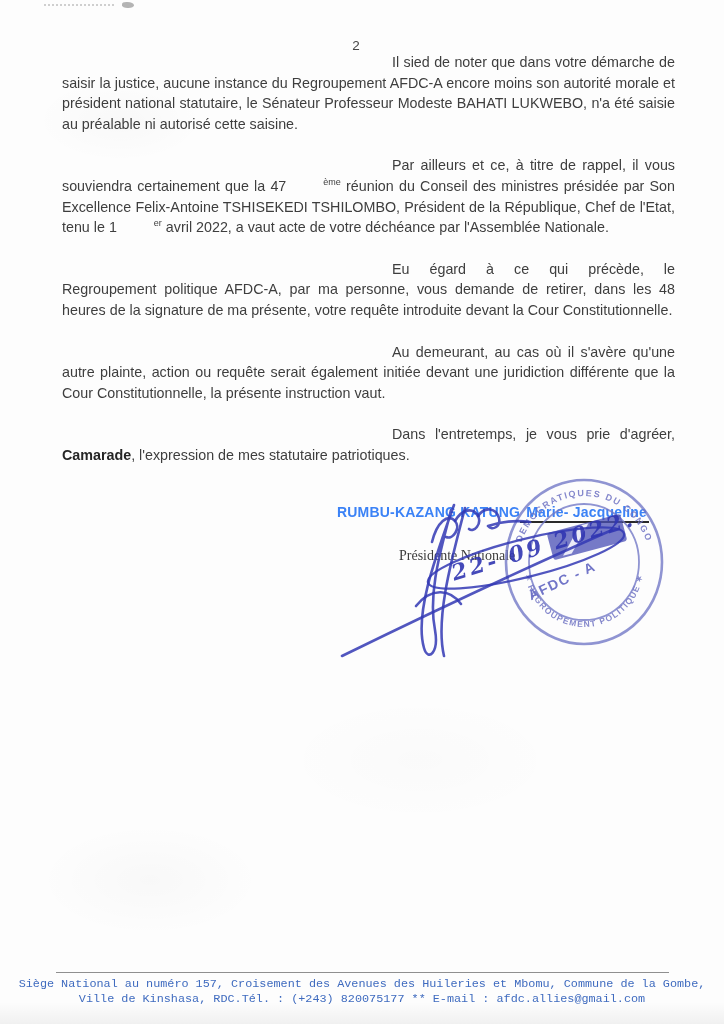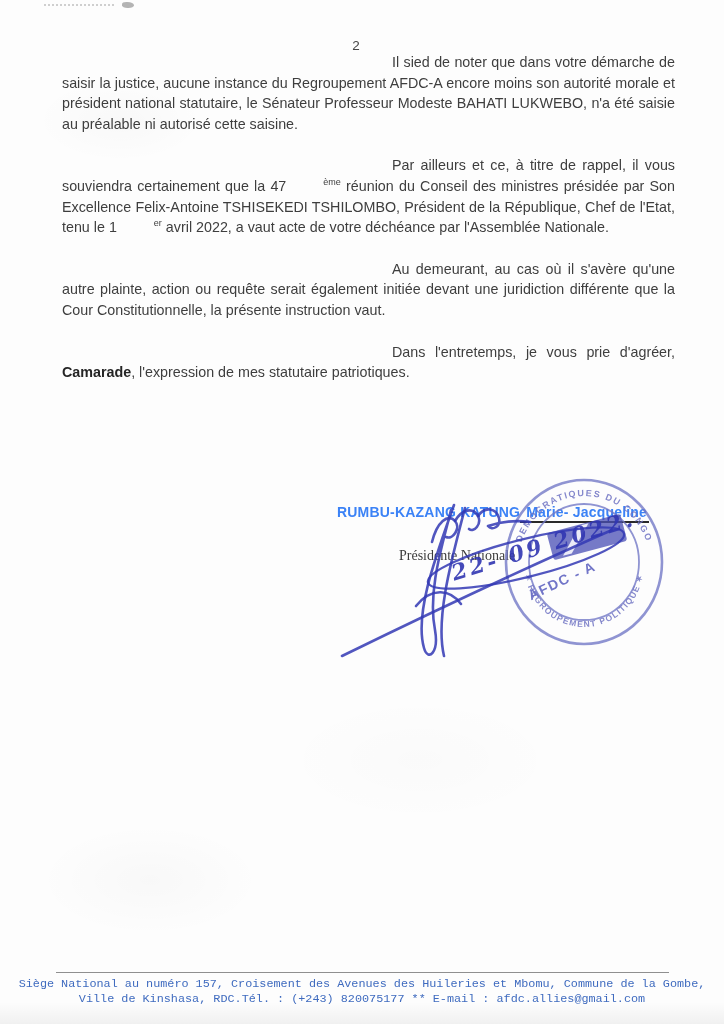--- a/index.html
+++ b/index.html
@@ -97,20 +97,23 @@
   <div class="page-number">2</div>
 
   <div class="letter-body">
     <p>
       <span>Il sied de noter que dans votre démarche de saisir la justice,  aucune instance du Regroupement AFDC-A encore moins son autorité morale et président national statutaire, le Sénateur Professeur Modeste BAHATI LUKWEBO, n'a été saisie au préalable ni autorisé cette saisine.</span>
     </p>
     <p>
       <span>Par ailleurs et ce, à titre de rappel, il vous souviendra certainement que la 47</span><sup>ème</sup><span> réunion  du Conseil des ministres présidée par Son Excellence  Felix-Antoine TSHISEKEDI TSHILOMBO, Président de la République, Chef de l'Etat, tenu le 1</span><sup>er</sup><span> avril 2022, a vaut acte de votre déchéance par l'Assemblée  Nationale.</span>
     </p>
     <p>
+      <span>Eu égard à ce qui précède, le Regroupement politique AFDC-A, par ma personne, vous demande de retirer, dans les 48 heures de la signature de ma présente, votre requête introduite devant la Cour Constitutionnelle.</span>
+    </p>
+    <p>
       <span>Au demeurant, au cas où il s'avère qu'une autre plainte, action ou requête serait également initiée devant une juridiction différente que la Cour Constitutionnelle, la présente instruction vaut.</span>
     </p>
     <p>
       <span>Dans l'entretemps, je vous prie d'agréer, </span><strong>Camarade</strong><span>, l'expression de mes statutaire patriotiques.</span>
     </p>
   </div>
 
   <div class="sig-name">
     <span>RUMBU-KAZANG KATUNG</span><span class="underlined">Marie- Jacqueline</span>
   </div>

